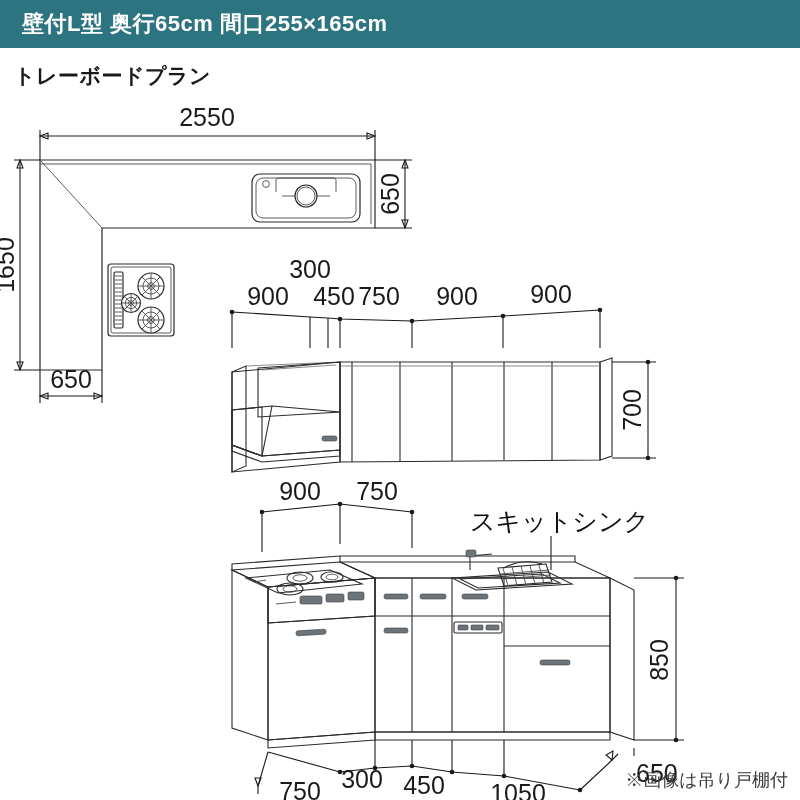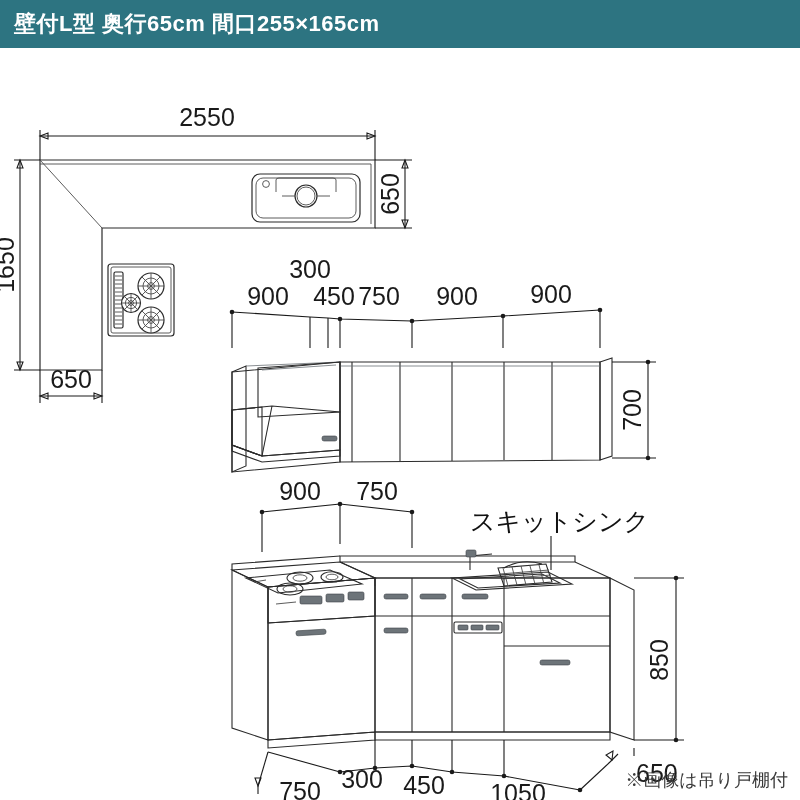--- a/index.html
+++ b/index.html
@@ -23,21 +23,21 @@
     width: 800px; height: 48px;
     background: #2d7481;
     display: flex;
     align-items: center;
   }
   .header-title {
     color: #ffffff;
     font-size: 22px;
     font-weight: bold;
     letter-spacing: 0.5px;
-    padding-left: 14px;
+    padding-left: 22px;
     white-space: nowrap;
   }
   .subtitle {
     position: absolute;
     left: 14px; top: 62px;
     font-size: 21px;
     font-weight: bold;
     color: #1a1a1a;
     letter-spacing: 0.5px;
     white-space: nowrap;
@@ -73,20 +73,21 @@
 </style>
 </head>
 <body>
 
 <div id="root">
 
   <div class="header-bar">
     <div class="header-title">壁付L型 奥行65cm 間口255×165cm</div>
   </div>
 
+  <div class="subtitle">トレーボードプラン</div>
 
   <div id="drawing">
   <svg width="800" height="700" viewBox="0 0 800 700" xmlns="http://www.w3.org/2000/svg">
 
     <g>
 
       <g>
         <path class="obj" d="M 40 60 L 375 60 L 375 128 L 102 128 L 102 270 L 40 270 Z"></path>
 
         <path class="thin" d="M 40 60 L 102 128"></path>

